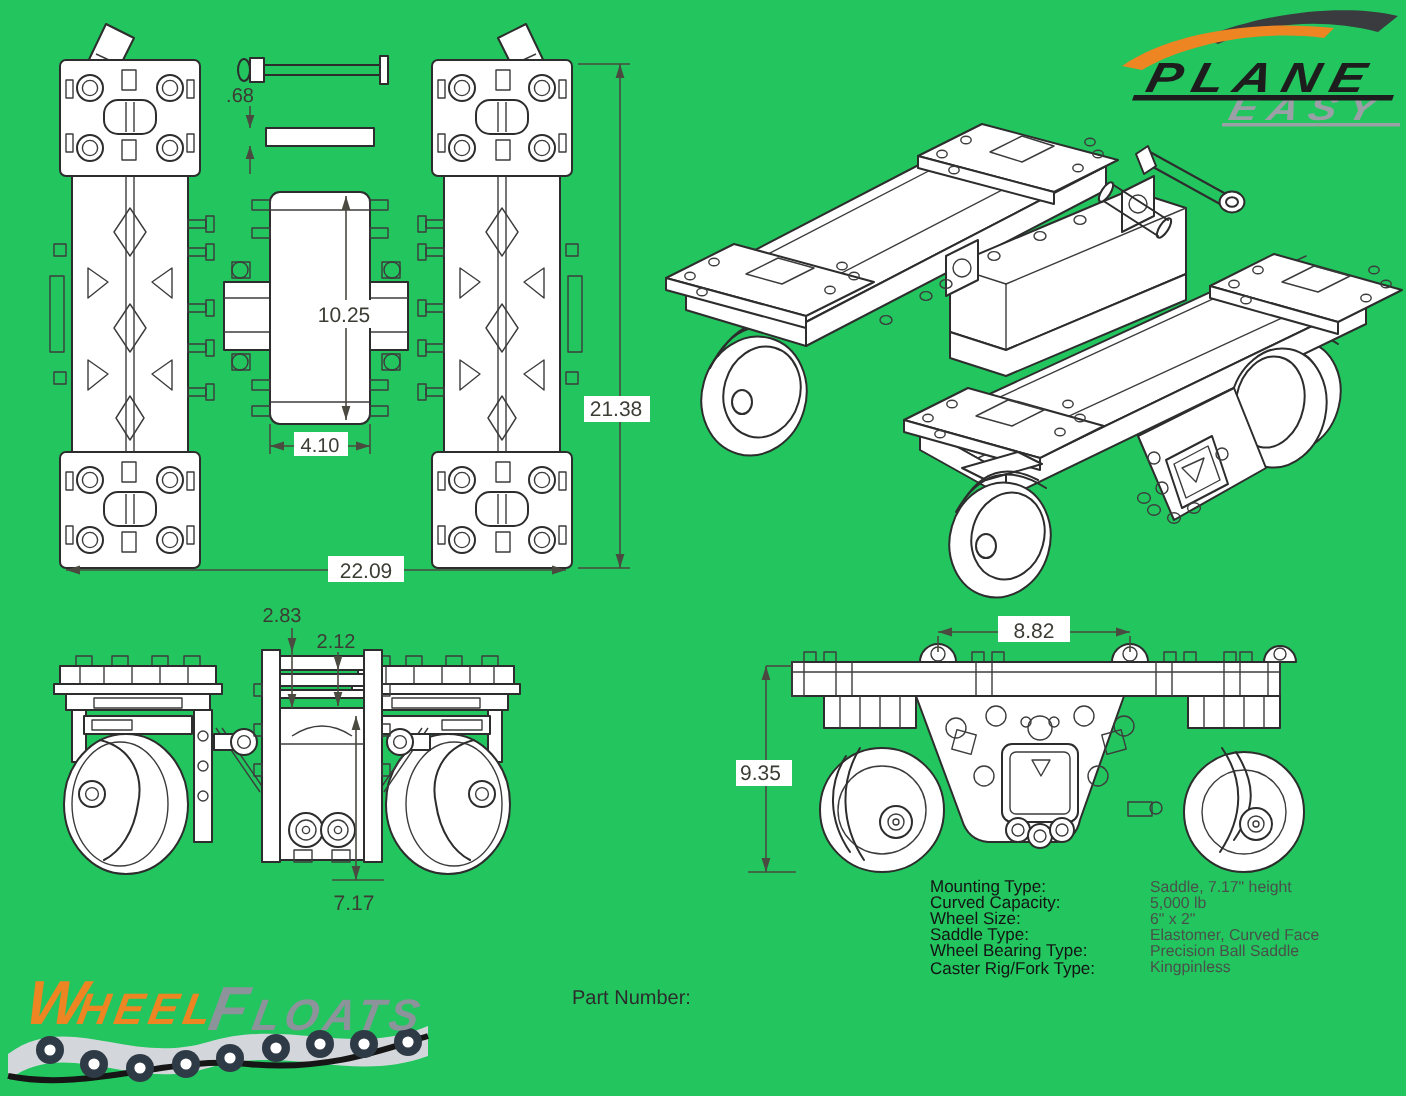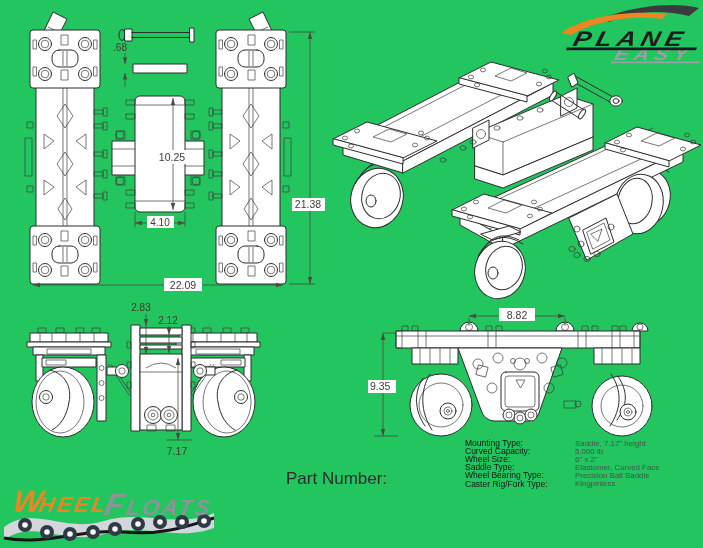--- a/index.html
+++ b/index.html
@@ -8,21 +8,21 @@
   .abs{position:absolute}
   svg{display:block;overflow:visible}
   .ln{stroke:#2d2d2d;stroke-width:1;fill:none;stroke-linejoin:round;stroke-linecap:round}
   .lt{stroke:#3c3c3c;stroke-width:.7;fill:none;stroke-linejoin:round}
   .fw{fill:#ffffff;stroke:#2d2d2d;stroke-width:1;stroke-linejoin:round}
   .dm line{stroke:#4a4a40;stroke-width:.8;fill:none}
   .ar{fill:#4a4a40;stroke:none}
   .dt{fill:#3c3c34;font-size:10.5px;font-family:"Liberation Sans",sans-serif}
   .dts{font-size:10px}
   .wb{fill:#ffffff;stroke:none}
-  #part{left:286px;top:471px;font-size:17px;color:#2c2c2c;line-height:15.5px}
+  #part{left:286px;top:492px;font-size:10px;color:#2c2c2c;line-height:15.5px}
   #specs{left:465px;top:439px;width:238px}
   .spec-row{display:flex;align-items:center;height:8.1px}
   .spec-label{width:110px;font-size:8.5px;color:#141414;white-space:nowrap}
   .spec-value{font-size:7.9px;color:#49514b;white-space:nowrap}
   .pe-txt{font-weight:bold;font-style:italic;font-family:"Liberation Sans",sans-serif}
   .wf-txt{font-weight:bold;font-style:italic;font-family:"Liberation Sans",sans-serif}
 </style>
 </head>
 <body>
 

